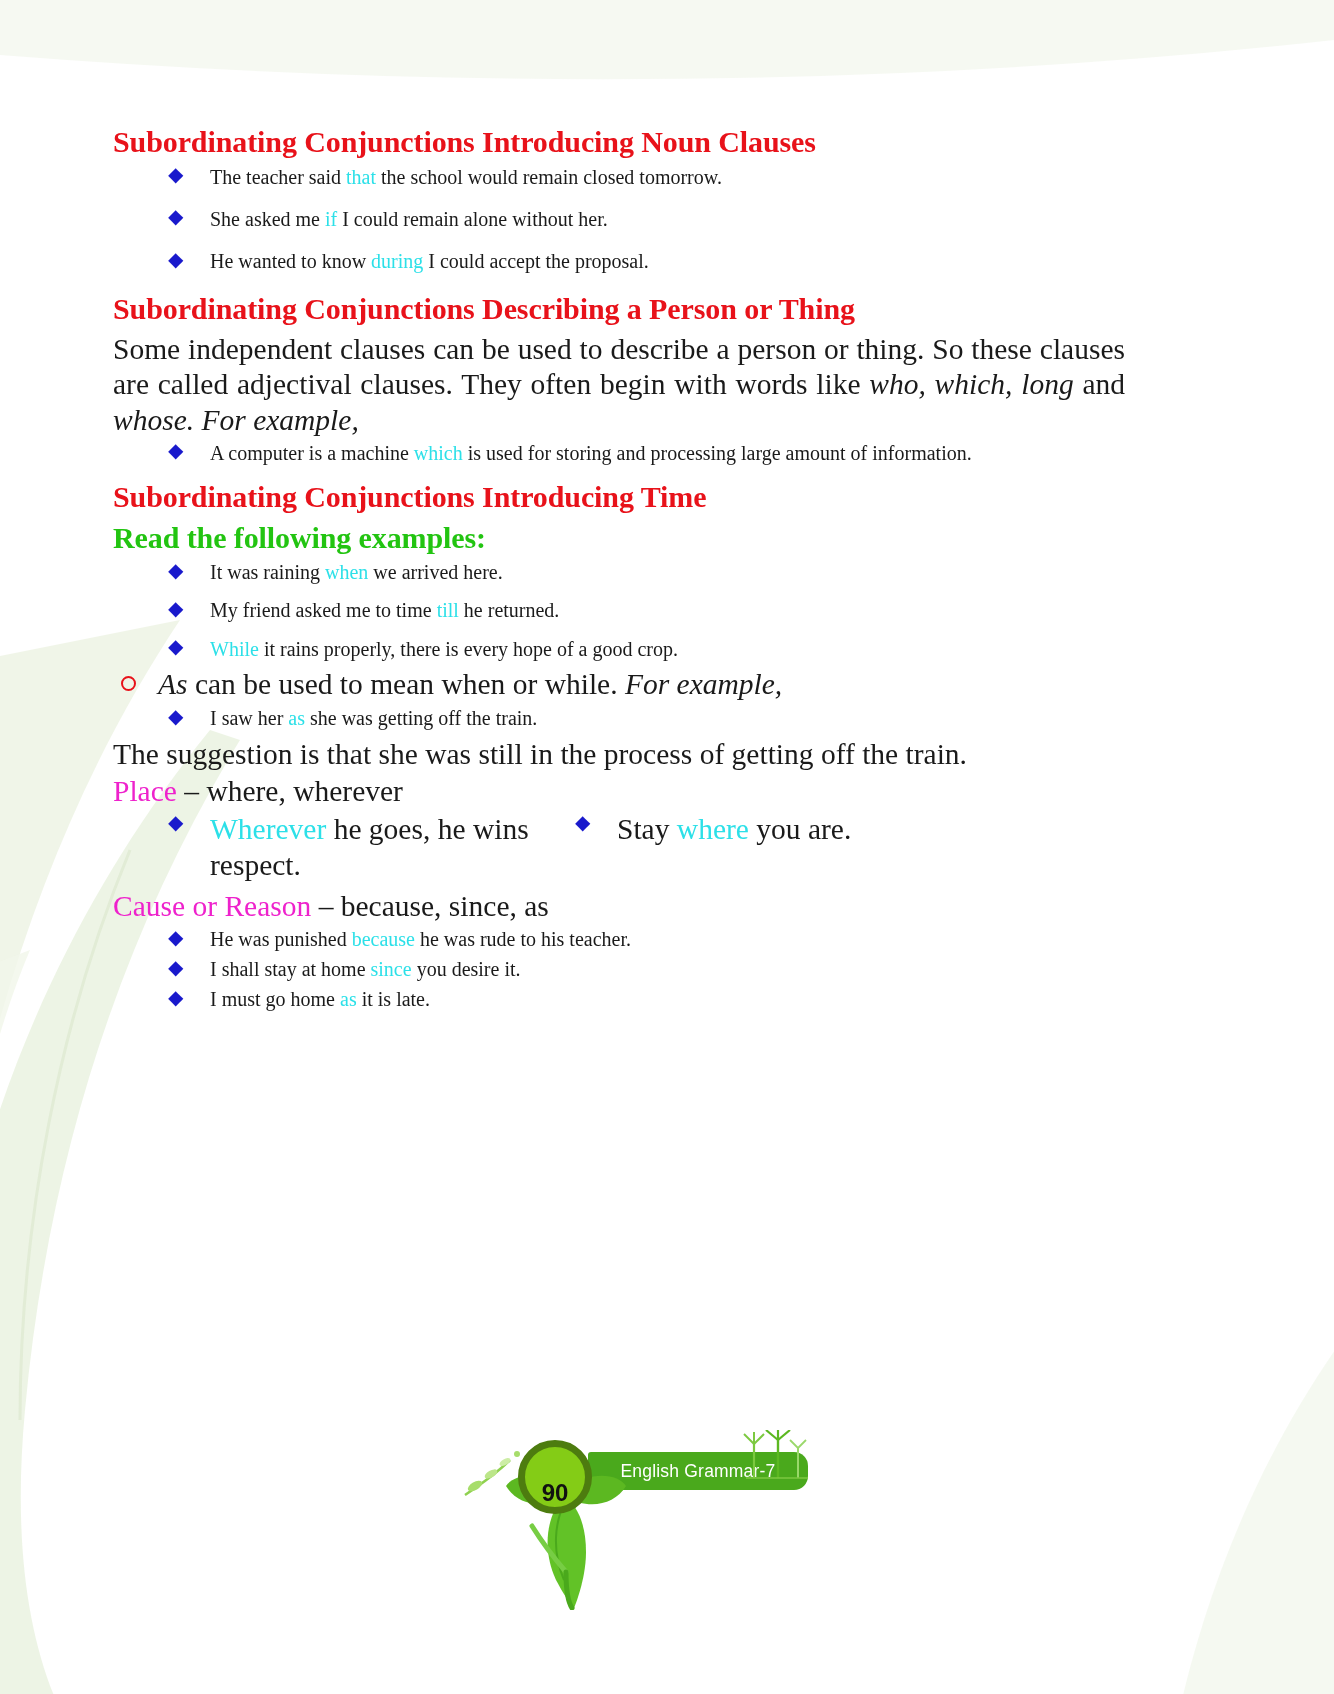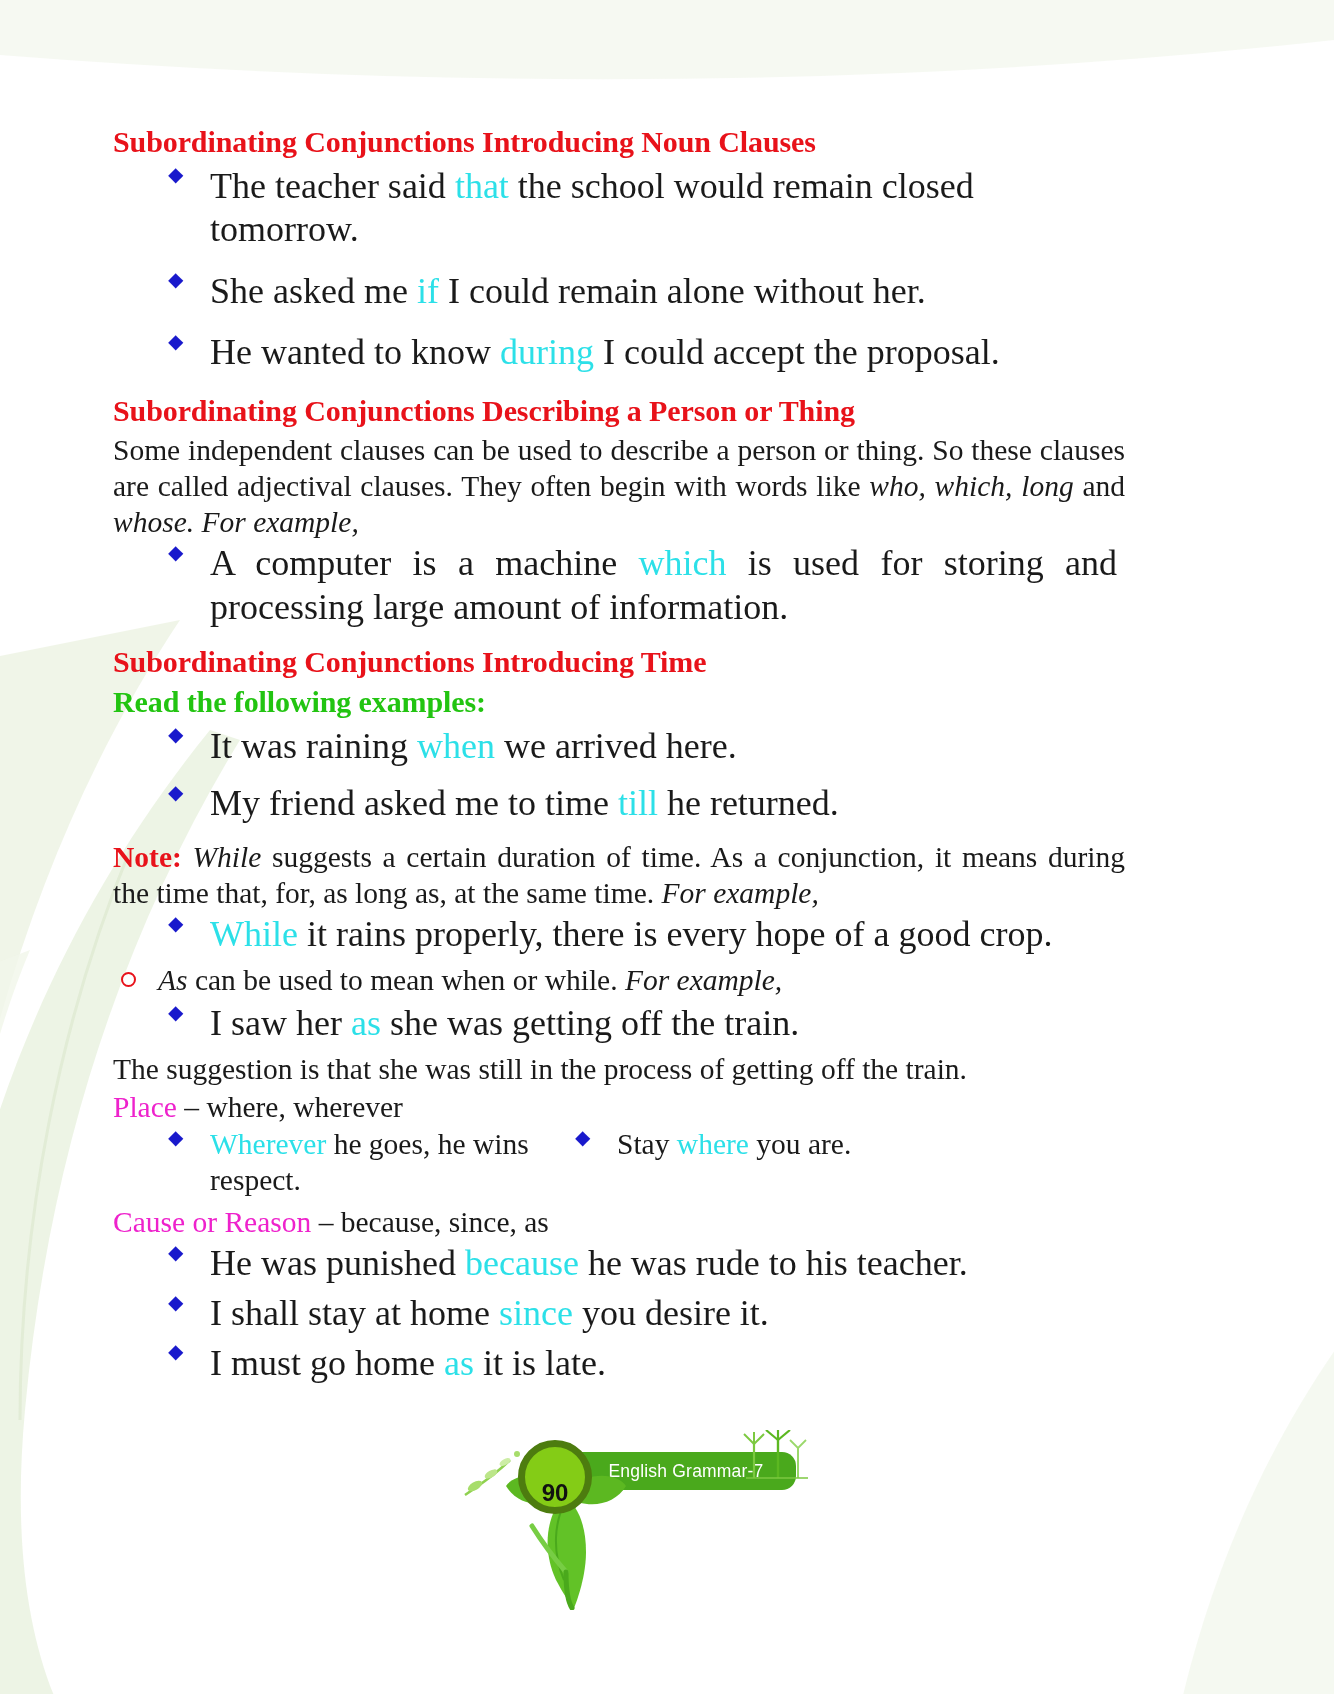--- a/index.html
+++ b/index.html
@@ -81,21 +81,21 @@
   .magenta { color: #ee22cc; }
 
   
   ul.blist {
     list-style: none;
     margin: 0;
     padding: 0;
   }
   ul.blist li {
     position: relative;
-    font-size: 36px;
+    font-size: 20px;
     line-height: 1.21;
     color: #1a1a1a;
     padding-left: 52px;
     margin: 0 8px 6px 0;
     text-align: justify;
   }
   ul.blist li.nojust { text-align: left; }
   ul.blist.indent { margin-left: 45px; }
   ul.blist li .dia {
     position: absolute;
@@ -177,21 +177,21 @@
     height: 190px;
     z-index: 3;
   }
   .footer-inner {
     position: relative;
     width: 1334px;
     height: 190px;
   }
   .banner {
     position: absolute;
-    left: 576px;
+    left: 588px;
     top: 22px;
     width: 220px;
     height: 38px;
     background: #4aa91c;
     border-radius: 3px 14px 14px 3px;
     display: flex;
     align-items: center;
     justify-content: center;
   }
   .banner-label {
@@ -301,22 +301,20 @@
 
     <ul class="blist indent spaced2">
       <li class="nojust">
         <span class="dia"></span><span>It was raining </span><span class="cyan">when</span><span> we arrived here.</span>
       </li>
       <li class="nojust">
         <span class="dia"></span><span>My friend asked me to time </span><span class="cyan">till</span><span> he returned.</span>
       </li>
     </ul>
 
-    <p class="para"><span class="red bold">Note:</span><span class="it"> While</span><span> suggests  a certain duration of time. As a conjunction, it means during the time that, for, as long as, at the same time. </span><span class="it">For example,</span>
-    </p>
 
     <ul class="blist indent">
       <li class="nojust">
         <span class="dia"></span><span></span><span class="cyan">While</span><span> it rains properly, there is every hope of a good crop.</span>
       </li>
     </ul>
 
     <div class="circle-row">
       <span class="circ"></span><span class="it">As</span><span> can be used to mean when or while. </span><span class="it">For example,</span>
     </div>

